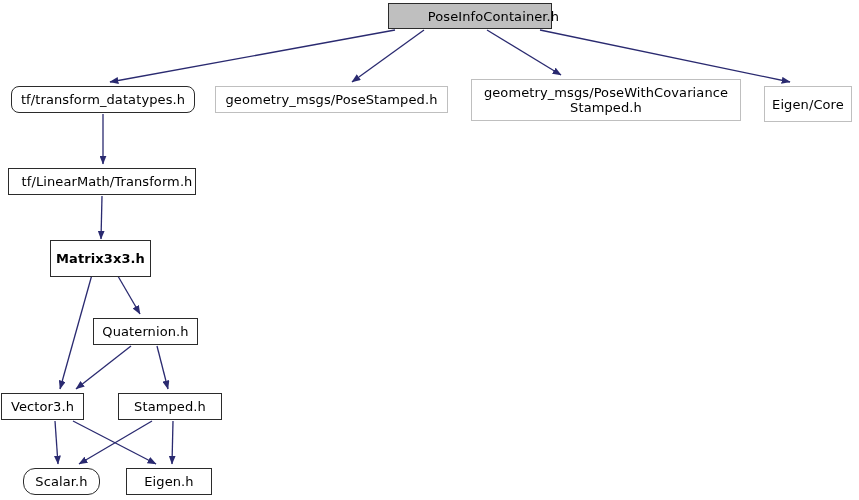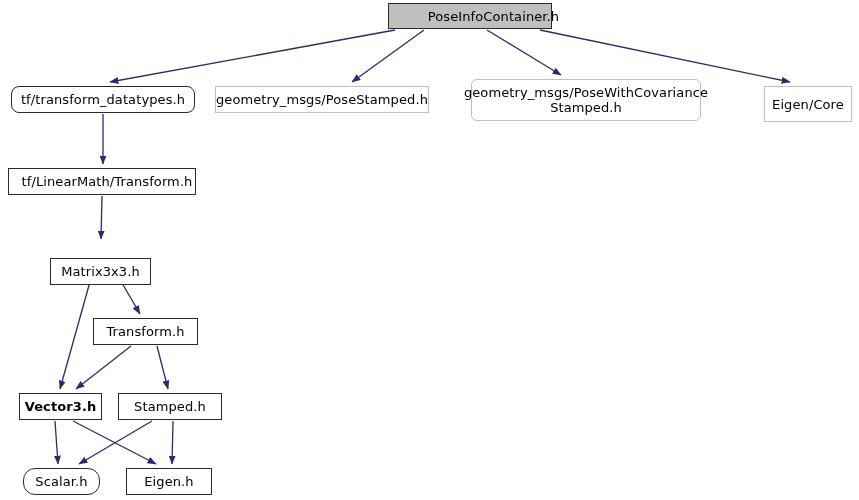--- a/index.html
+++ b/index.html
@@ -77,25 +77,25 @@
         <line x1="157" y1="346" x2="168" y2="389" stroke="#2a2a70" stroke-width="1.3" marker-end="url(#arrowhead)"></line>
         <line x1="55" y1="421" x2="58" y2="464" stroke="#2a2a70" stroke-width="1.3" marker-end="url(#arrowhead)"></line>
         <line x1="73" y1="421" x2="156" y2="464" stroke="#2a2a70" stroke-width="1.3" marker-end="url(#arrowhead)"></line>
         <line x1="152" y1="421" x2="79" y2="464" stroke="#2a2a70" stroke-width="1.3" marker-end="url(#arrowhead)"></line>
         <line x1="173" y1="421" x2="172" y2="464" stroke="#2a2a70" stroke-width="1.3" marker-end="url(#arrowhead)"></line>
       </g>
   </svg>
   <div id="nodes-layer">
       <div class="node-box root" style="left: 388px; top: 3px; width: 164px; height: 26px; padding-left: 47px;"><span class="node-label">PoseInfoContainer.h</span></div>
       <div class="node-box strong" style="left: 11px; top: 86px; width: 184px; height: 27px; border-radius: 8px;"><span class="node-label">tf/transform_datatypes.h</span></div>
-      <div class="node-box" style="left: 215px; top: 86px; width: 214px; height: 27px;"><span class="node-label">geometry_msgs/PoseStamped.h</span></div>
-      <div class="node-box" style="left: 471px; top: 79px; width: 230px; height: 42px; border-radius: 6px;"><span class="node-label">geometry_msgs/PoseWithCovariance
+      <div class="node-box" style="left: 215px; top: 86px; width: 233px; height: 27px;"><span class="node-label">geometry_msgs/PoseStamped.h</span></div>
+      <div class="node-box" style="left: 471px; top: 79px; width: 270px; height: 42px;"><span class="node-label">geometry_msgs/PoseWithCovariance
 Stamped.h</span></div>
       <div class="node-box" style="left: 764px; top: 86px; width: 88px; height: 36px;"><span class="node-label">Eigen/Core</span></div>
       <div class="node-box strong" style="left: 8px; top: 168px; width: 188px; height: 27px; padding-left: 10px;"><span class="node-label">tf/LinearMath/Transform.h</span></div>
-      <div class="node-box strong" style="left: 50px; top: 258px; width: 101px; height: 27px;"><span class="node-label">Matrix3x3.h</span></div>
-      <div class="node-box strong" style="left: 93px; top: 318px; width: 105px; height: 27px;"><span class="node-label">Transform.h</span></div>
-      <div class="node-box strong" style="left: 19px; top: 393px; width: 83px; height: 27px; font-weight: bold;"><span class="node-label">Vector3.h</span></div>
+      <div class="node-box strong" style="left: 50px; top: 240px; width: 101px; height: 37px; font-weight: bold;"><span class="node-label">Matrix3x3.h</span></div>
+      <div class="node-box strong" style="left: 93px; top: 318px; width: 105px; height: 27px;"><span class="node-label">Quaternion.h</span></div>
+      <div class="node-box strong" style="left: 1px; top: 393px; width: 83px; height: 27px;"><span class="node-label">Vector3.h</span></div>
       <div class="node-box strong" style="left: 118px; top: 393px; width: 104px; height: 27px;"><span class="node-label">Stamped.h</span></div>
       <div class="node-box strong" style="left: 23px; top: 468px; width: 77px; height: 27px; border-radius: 12px;"><span class="node-label">Scalar.h</span></div>
       <div class="node-box strong" style="left: 126px; top: 468px; width: 86px; height: 27px;"><span class="node-label">Eigen.h</span></div>
     </div>
 </div>
 
 </body></html>

